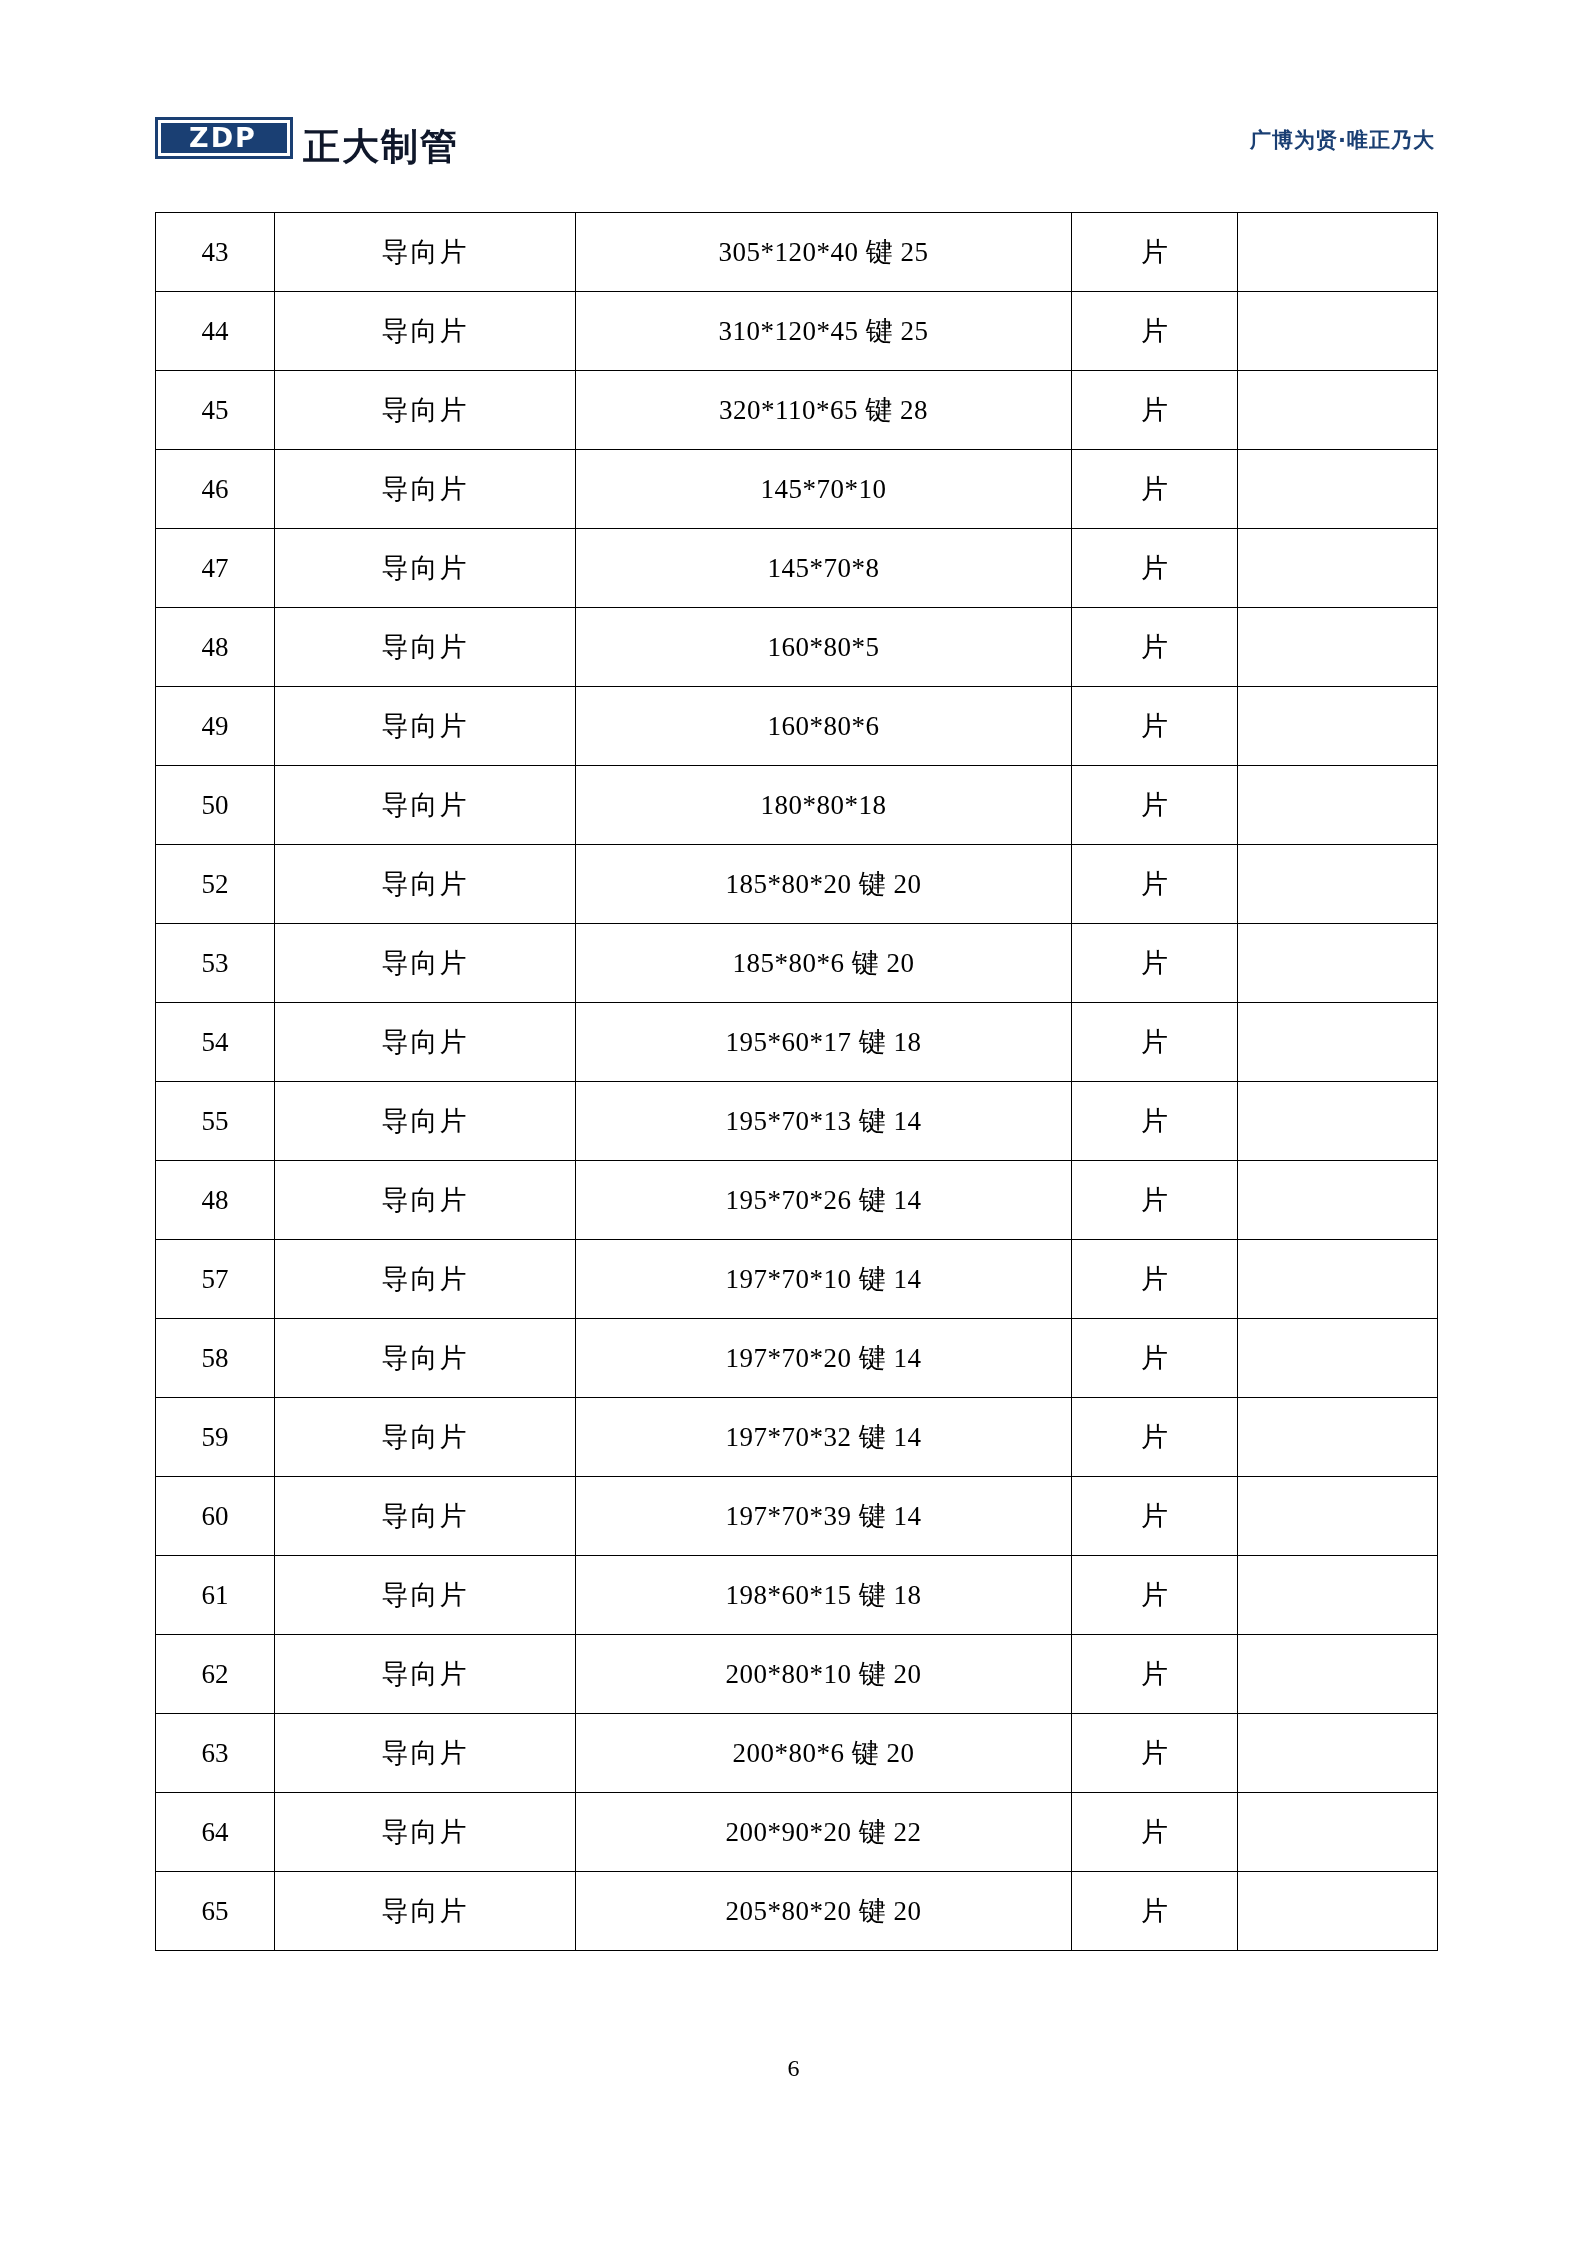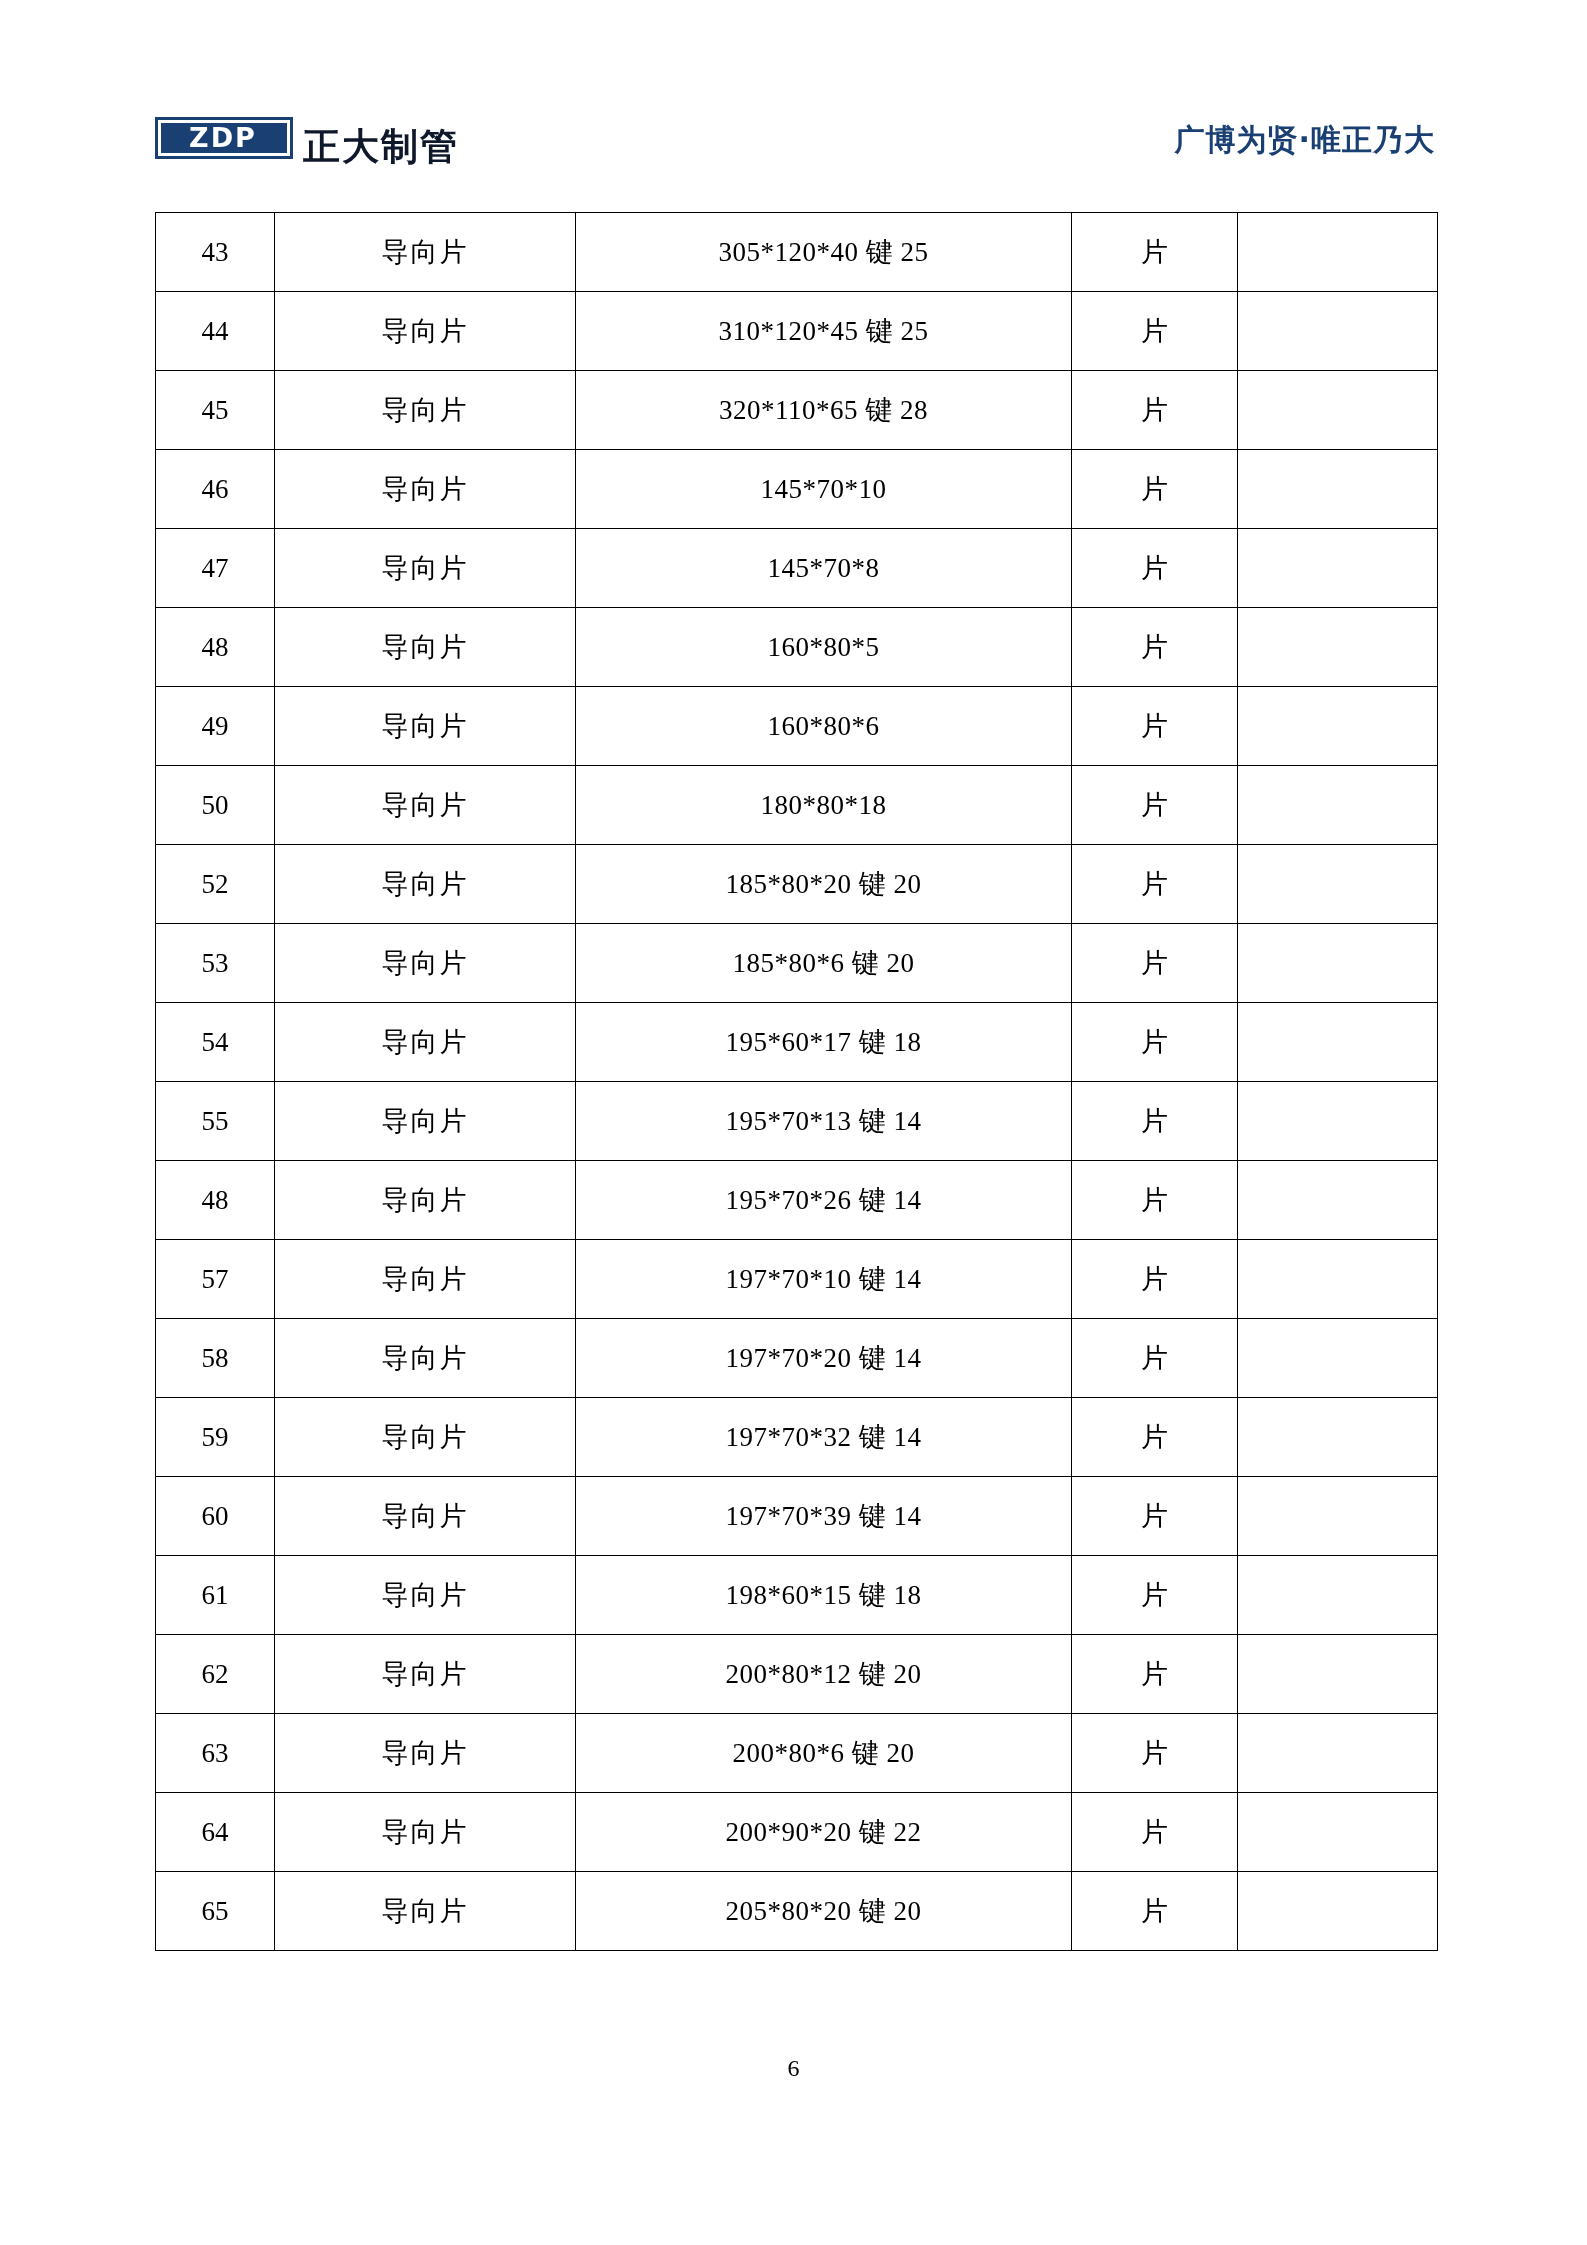--- a/index.html
+++ b/index.html
@@ -43,21 +43,21 @@
     font-family: "DejaVu Sans", sans-serif;
     font-weight: bold;
     font-size: 37px;
     letter-spacing: 2px;
     color: #0f172a;
     line-height: 1;
   }
   .slogan {
     font-family: "DejaVu Sans", sans-serif;
     font-weight: bold;
-    font-size: 30px;
+    font-size: 21px;
     color: #1a3f73;
     letter-spacing: 1px;
     white-space: nowrap;
   }
   table.items {
     position: absolute;
     left: 155px;
     top: 212px;
     width: 1277px;
     border-collapse: collapse;
@@ -231,21 +231,21 @@
       <tr>
         <td class="c-no">61</td>
         <td class="c-name">导向片</td>
         <td class="c-spec">198*60*15 键 18</td>
         <td class="c-unit">片</td>
         <td class="c-rem"></td>
       </tr>
       <tr>
         <td class="c-no">62</td>
         <td class="c-name">导向片</td>
-        <td class="c-spec">200*80*12 键 20</td>
+        <td class="c-spec">200*80*10 键 20</td>
         <td class="c-unit">片</td>
         <td class="c-rem"></td>
       </tr>
       <tr>
         <td class="c-no">63</td>
         <td class="c-name">导向片</td>
         <td class="c-spec">200*80*6 键 20</td>
         <td class="c-unit">片</td>
         <td class="c-rem"></td>
       </tr>

